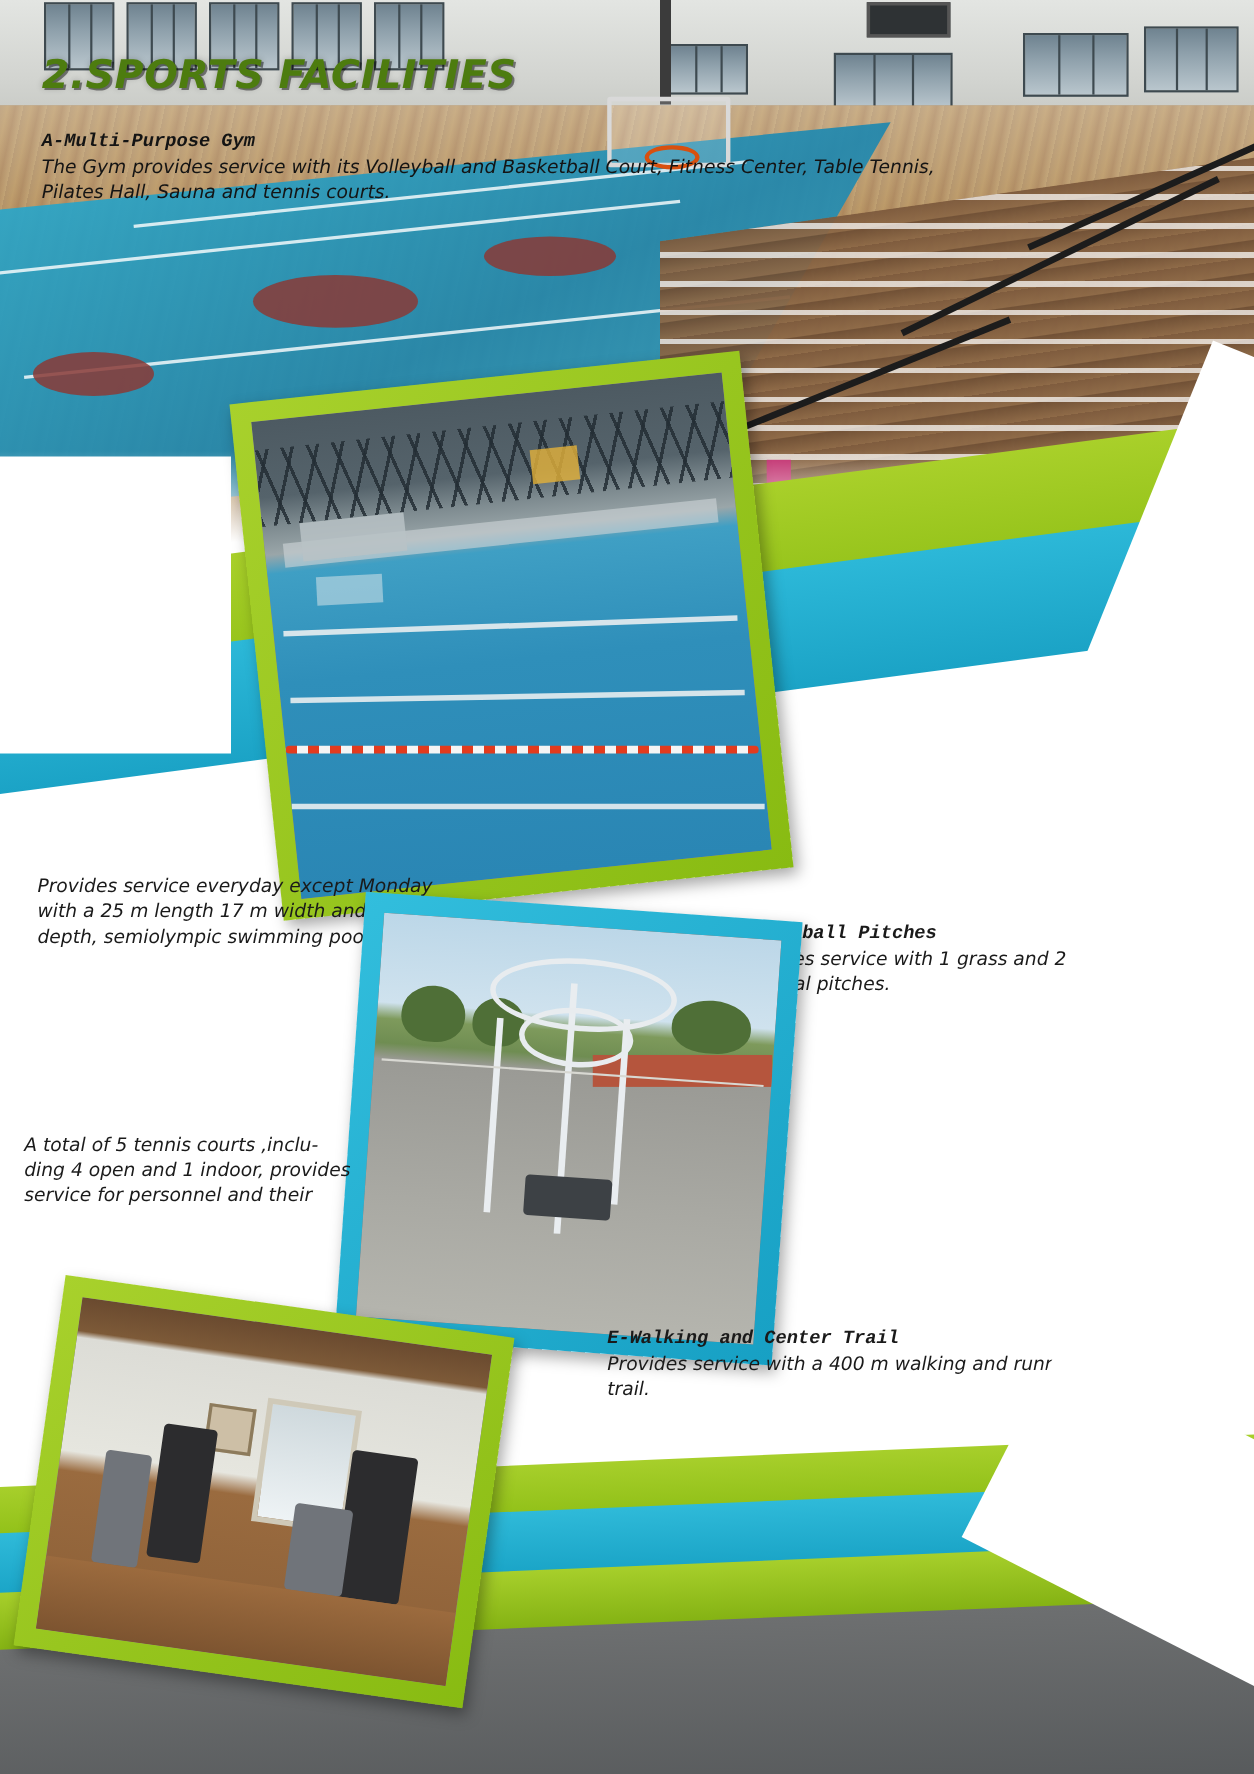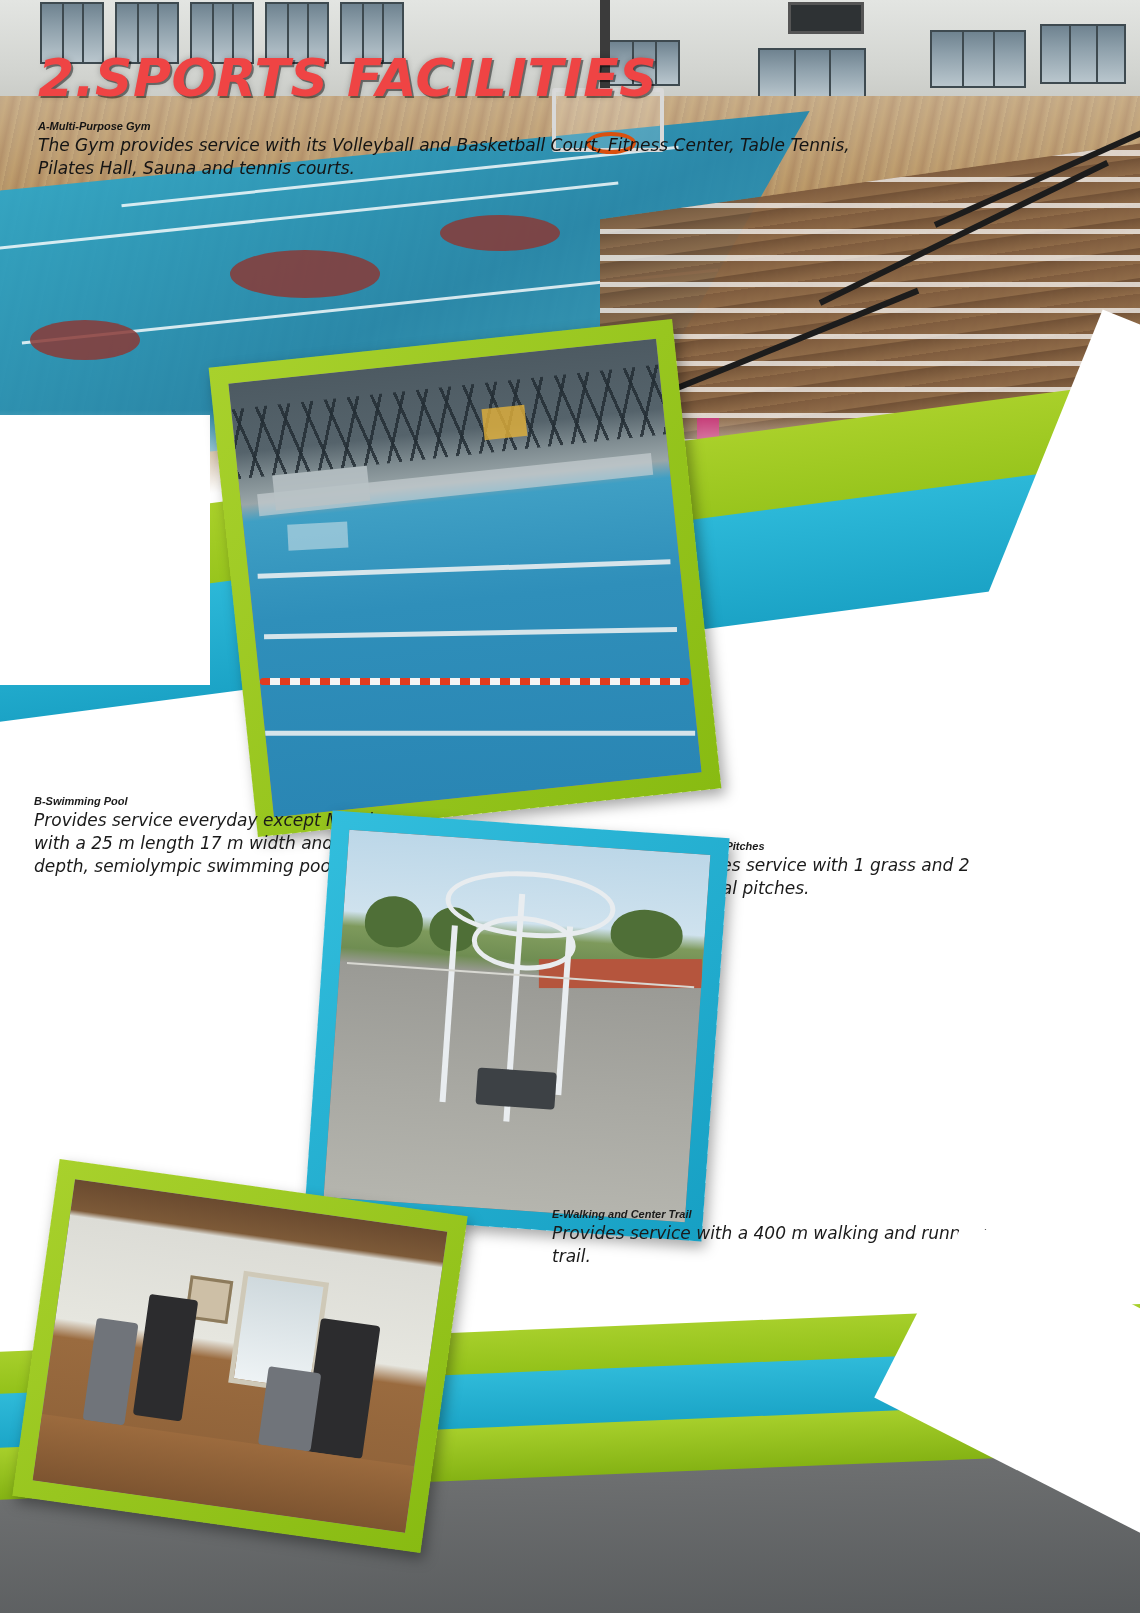--- a/index.html
+++ b/index.html
@@ -109,33 +109,33 @@
     background: linear-gradient(to bottom, rgba(255,255,255,0), #ffffff 92%);
   }
 
   
   .title {
     position: absolute;
     left: 38px; top: 48px;
     font-family: "DejaVu Sans", sans-serif;
     font-style: italic;
     font-weight: bold;
-    font-size: 52px;
+    font-size: 36px;
     letter-spacing: 0.5px;
-    color: #ef4444;
+    color: #4d7c0f;
     text-shadow: 2px 2px 0 rgba(0,0,0,.45), 0 0 6px rgba(0,0,0,.25);
     white-space: nowrap;
   }
 
   
   .blk { position: absolute; }
   .blk h3 {
     margin: 0 0 2px 0;
-    font-family: Liberation Sans, sans-serif;
-    font-size: 11px;
+    font-family: Liberation Mono, monospace;
+    font-size: 17px;
     font-style: italic;
     font-weight: bold;
     color: #1a1a1a;
   }
   .blk p {
     margin: 0;
     font-family: "DejaVu Sans", sans-serif;
     font-size: 17px;
     font-style: italic;
     line-height: 1.34;
@@ -319,21 +319,20 @@
       <div class="pool-lane" style="left:2%;  top:44%; width:96%; transform:rotate(4deg);"></div>
       <div class="pool-lane" style="left:2%;  top:58%; width:96%; transform:rotate(5deg);"></div>
       <div class="pool-rope" style="left:0%;  top:68%; width:100%; transform:rotate(6deg);"></div>
       <div class="pool-lane" style="left:0%;  top:80%; width:100%; transform:rotate(6deg);"></div>
       <div style="position:absolute;left:10%;top:34%;width:14%;height:6%;background:#e4eaec;opacity:.5;transform:rotate(3deg)"></div>
       <div style="position:absolute;left:58%;top:12%;width:10%;height:7%;background:#e4b23a;opacity:.8"></div>
     </div>
   </div>
 
   <div class="blk" style="left:34px; top:795px; width:470px;">
-    <h3>B-Swimming Pool</h3>
     <p>   Provides service everyday except Monday
 with a 25 m length 17 m width and 1.90 m
 depth, semiolympic swimming pool.</p>
   </div>
 
   <div class="blk" style="left:668px; top:840px; width:410px;">
     <h3>D-Football Pitches</h3>
     <p>   Provides service with 1 grass and 2
 artificial pitches.</p>
   </div>
@@ -349,20 +348,23 @@
       <div class="out-pole" style="left:30%; top:24%; height:48%;"></div>
       <div class="out-pole" style="left:62%; top:22%; height:46%;"></div>
       <div class="out-ring" style="left:28%; top:8%;  width:44%; height:15%;"></div>
       <div class="out-ring" style="left:36%; top:20%; width:26%; height:12%;"></div>
       <div style="position:absolute;left:40%;top:62%;width:22%;height:10%;background:#3d4145;border-radius:4px;"></div>
       <div style="position:absolute;left:2%;top:36%;width:96%;height:2px;background:#d8d8d2;"></div>
     </div>
   </div>
 
   <div class="blk" style="left:22px; top:1030px; width:400px;">
+    <p>  A total of 5 tennis courts ,inclu-
+ding 4 open and 1 indoor, provides
+service for personnel and their</p>
   </div>
 
   <div class="blk" style="left:552px; top:1208px; width:540px;">
     <h3>E-Walking and Center Trail</h3>
     <p>Provides service with a 400 m walking and running
 trail.</p>
   </div>
 
   <div class="ribbon-wrap ribbon2">
     <div class="green-top"></div>

